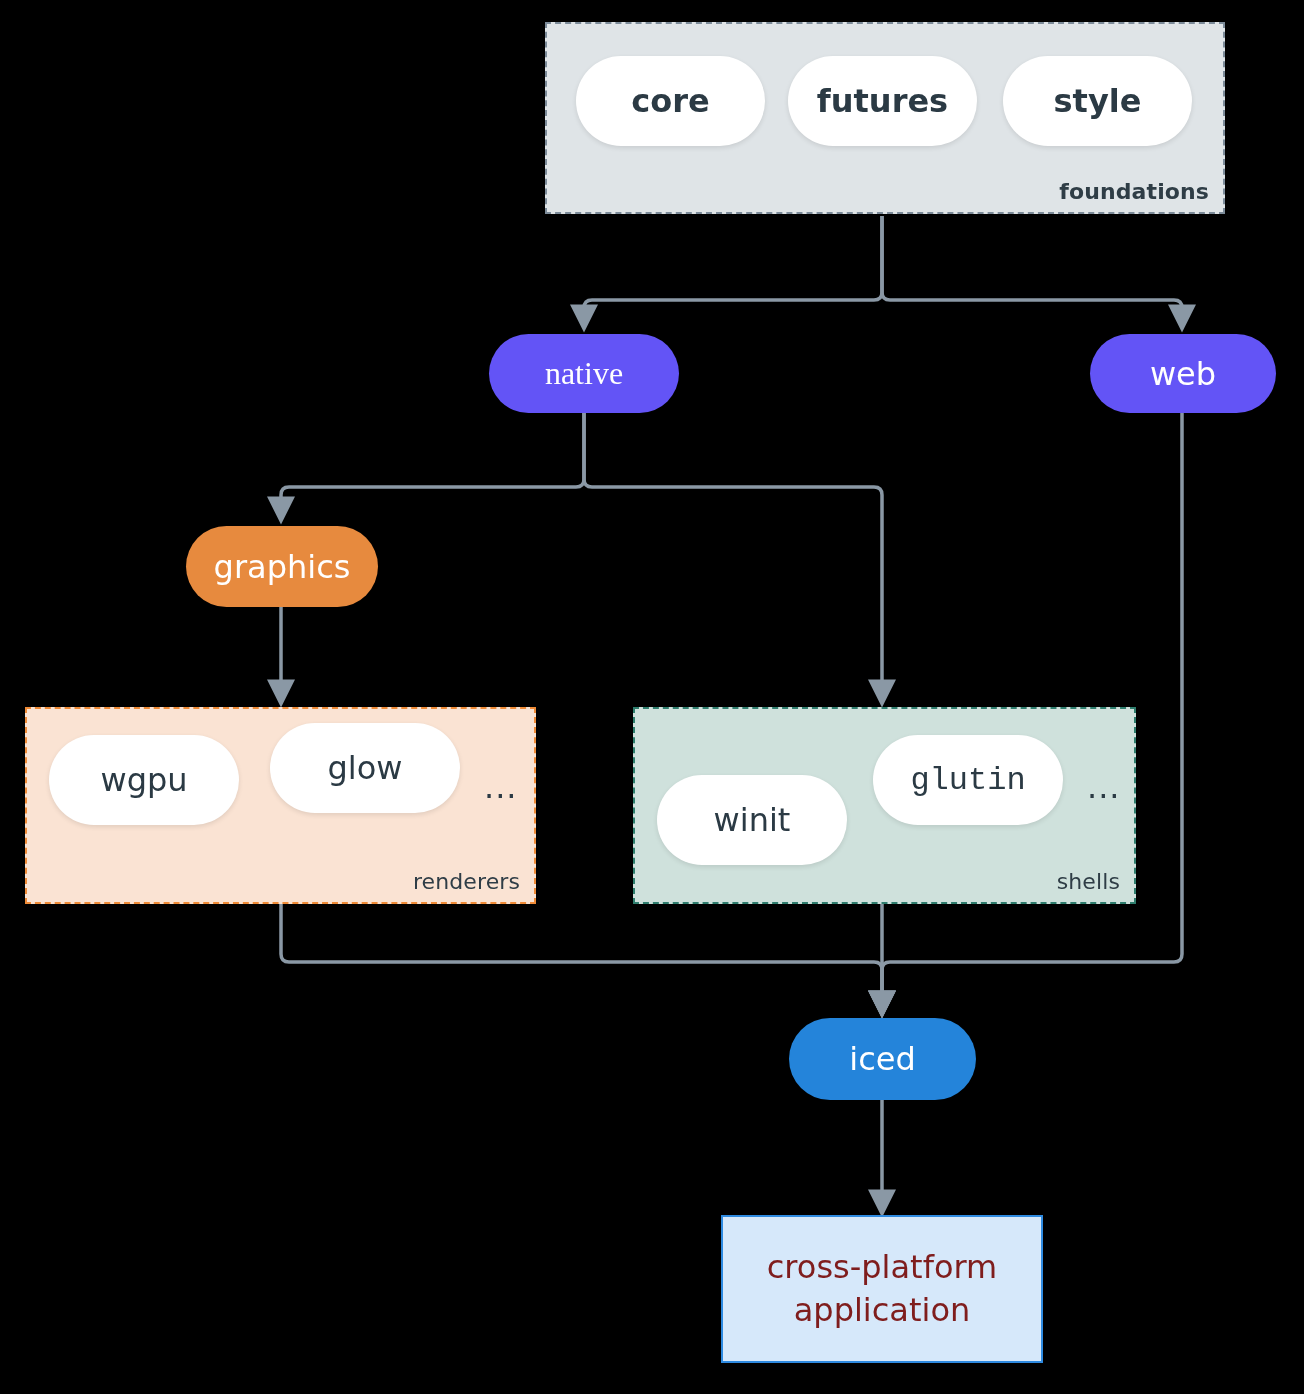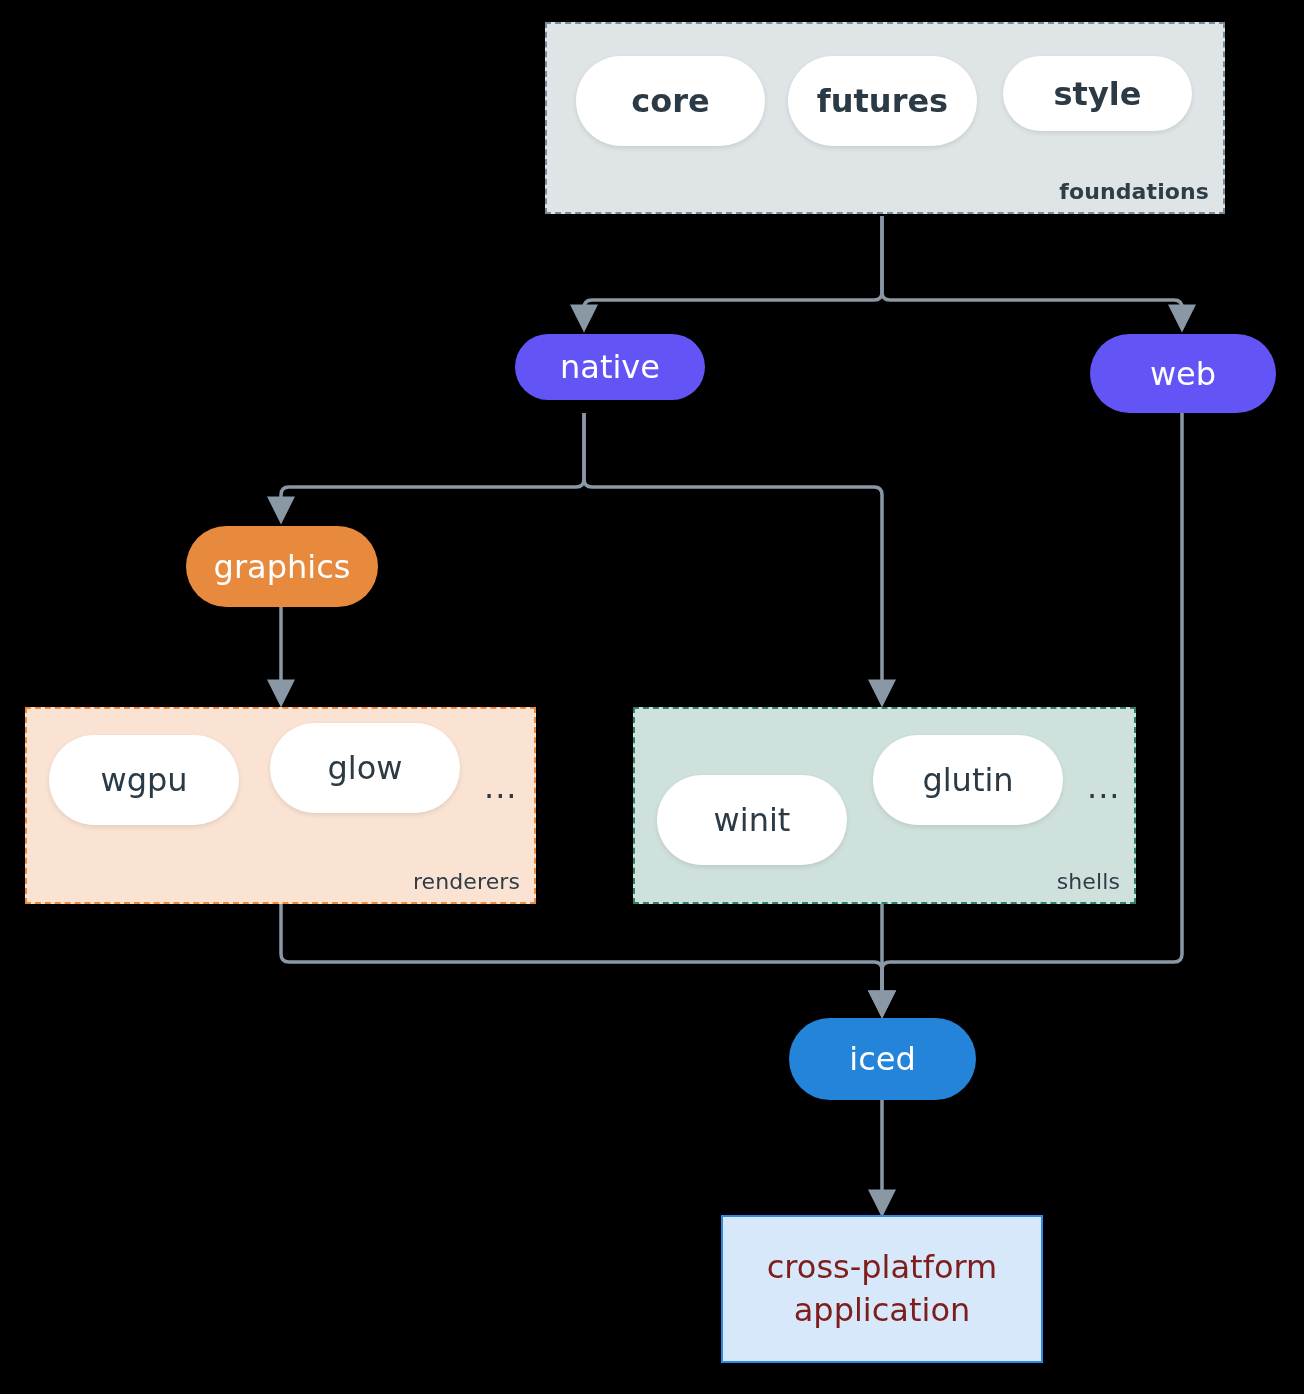--- a/index.html
+++ b/index.html
@@ -159,49 +159,49 @@
     </g>
   </svg>
 
   <div class="cluster" id="cluster-foundations">
     <div class="leaf-pill" style="left:29px; top:32px; width:189px; height:90px;">
       <span>core</span>
     </div>
     <div class="leaf-pill" style="left:241px; top:32px; width:189px; height:90px;">
       <span>futures</span>
     </div>
-    <div class="leaf-pill" style="left:456px; top:32px; width:189px; height:75px;">
+    <div class="leaf-pill" style="left:456px; top:32px; width:189px; height:90px;">
       <span>style</span>
     </div>
     <div class="cluster-label">foundations</div>
   </div>
 
   <div class="cluster" id="cluster-renderers">
     <div class="leaf-pill" style="left:22px; top:26px; width:190px; height:90px;">
       <span>wgpu</span>
     </div>
     <div class="leaf-pill" style="left:243px; top:14px; width:190px; height:90px;">
       <span>glow</span>
     </div>
     <div class="ellipsis" style="left:457px; top:62px;">...</div>
     <div class="cluster-label">renderers</div>
   </div>
 
   <div class="cluster" id="cluster-shells">
     <div class="leaf-pill" style="left:22px; top:26px; width:190px; height:90px;margin-top:40px;">
       <span>winit</span>
     </div>
-    <div class="leaf-pill" style="left:238px; top:26px; width:190px; height:90px;">
+    <div class="leaf-pill" style="left:238px; top:26px; width:190px; height:90px;font-family:Liberation Mono, monospace;">
       <span>glutin</span>
     </div>
     <div class="ellipsis" style="left:452px; top:62px;">...</div>
     <div class="cluster-label">shells</div>
   </div>
 
-  <div class="node-pill" id="node-native" style="left:515px; top:334px; width:190px; height:66px;">
+  <div class="node-pill" id="node-native" style="left:489px; top:334px; width:190px; height:79px;font-family:Liberation Serif, serif;">
     <span>native</span>
   </div>
 
   <div class="node-pill" id="node-graphics" style="left:186px; top:526px; width:192px; height:81px;">
     <span>graphics</span>
   </div>
 
   <div class="node-pill" id="node-web" style="left:1090px; top:334px; width:186px; height:79px;">
     <span>web</span>
   </div>

